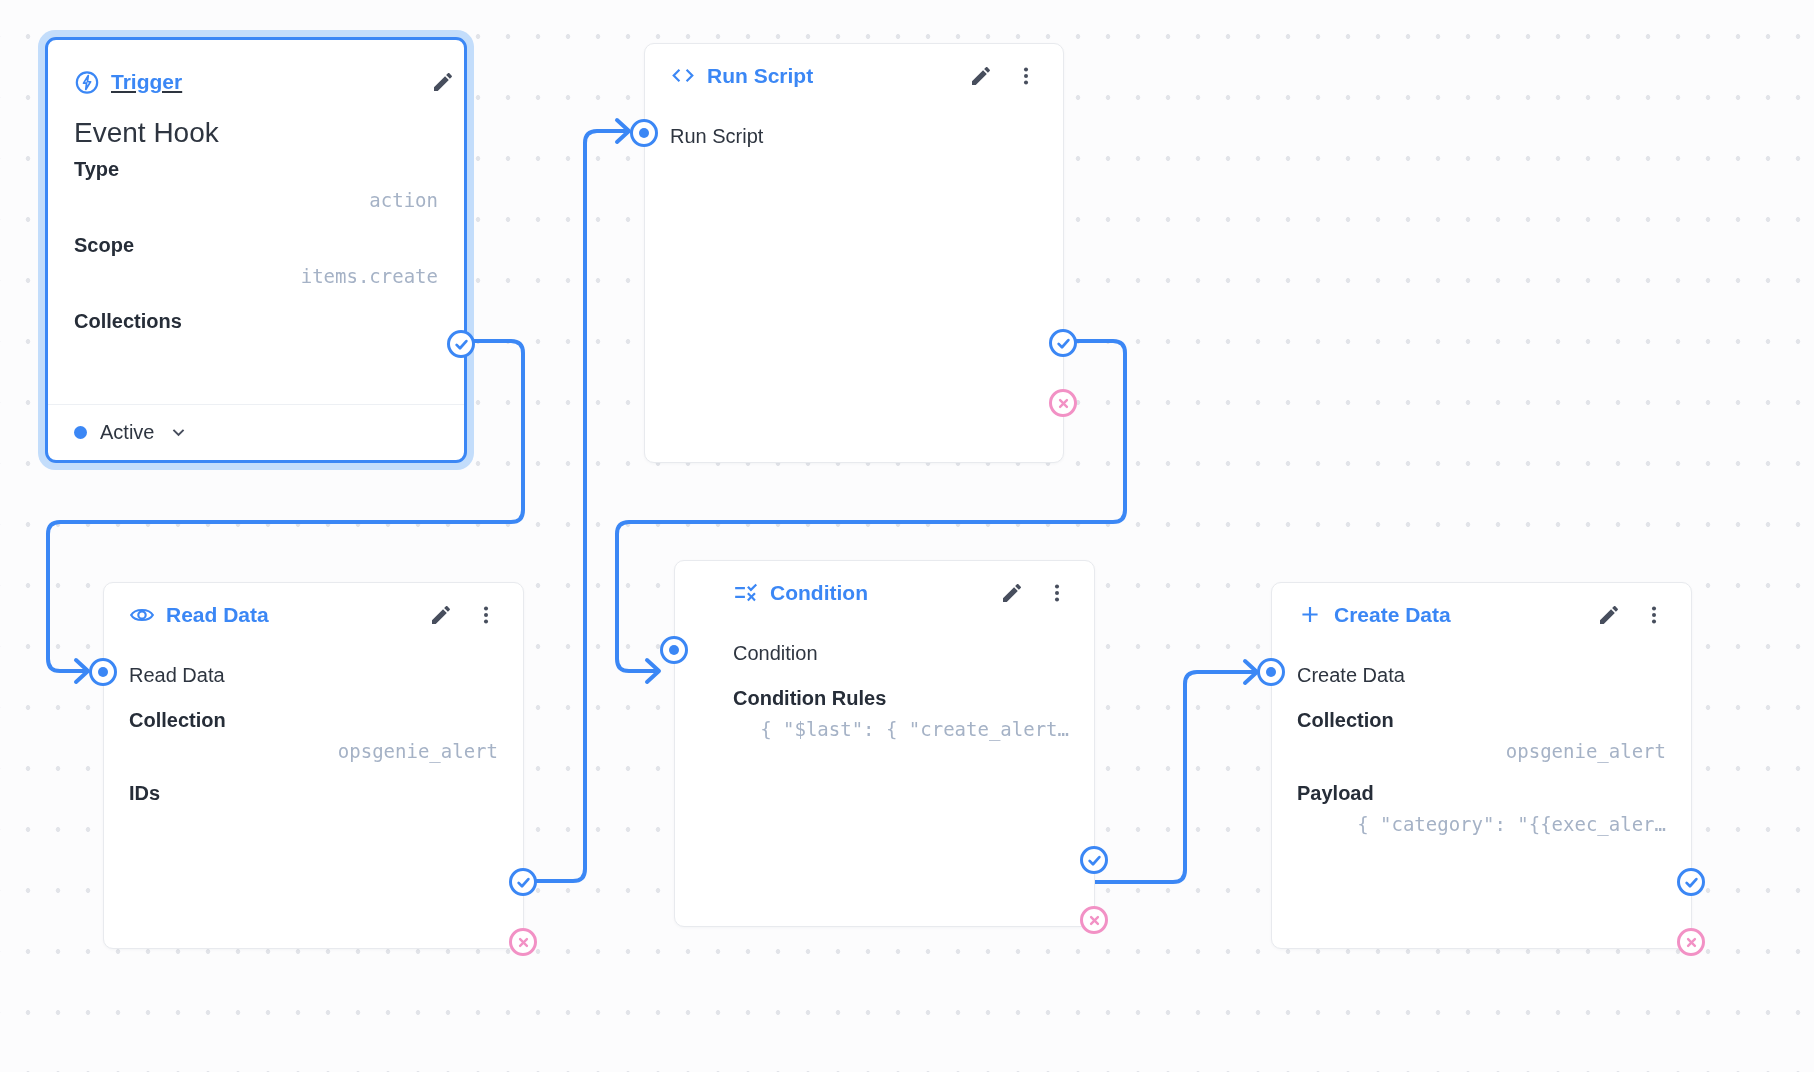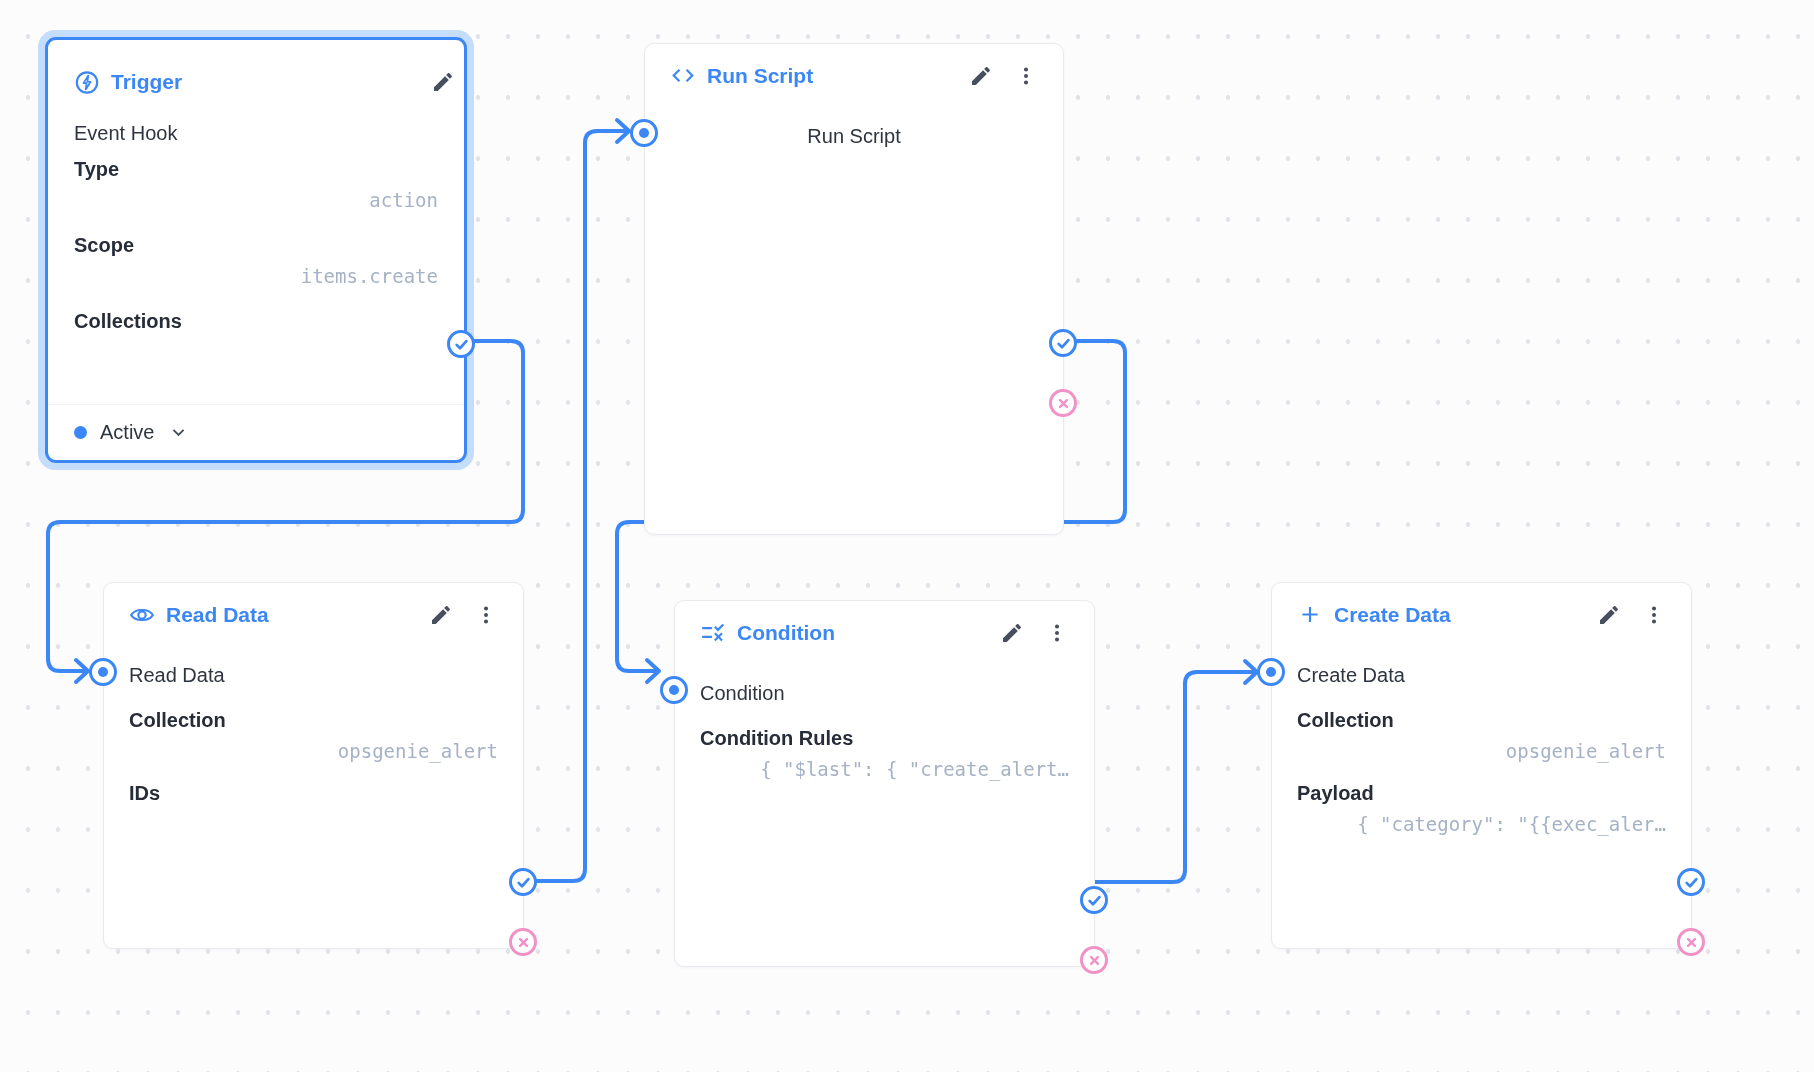--- a/index.html
+++ b/index.html
@@ -49,23 +49,23 @@
 
   
   .trigger-halo {
     position:absolute; left:38px; top:30px; width:436px; height:440px;
     background:#c3ddfb; border-radius:17px; z-index:2;
   }
   .trigger-card {
     position:absolute; inset:7px; background:#fff;
     border:3px solid #3b87f5; border-radius:11px;
   }
-  .trigger-card .node-header { padding:26px 8px 0 26px; height:58px; }
+  .trigger-card .node-header { padding:26px 8px 0 26px; height:58px;text-decoration:underline; }
   .trigger-card .n-body { padding:0 26px; }
-  .trigger-name { margin-top:22px; font-size:20px; line-height:26px; color:#2e3540; }
+  .trigger-name { margin-top:22px; font-size:28px; line-height:26px; color:#2e3540; }
   .trigger-card .f-label { margin-top:19px; }
   .trigger-card .f-label.first { margin-top:10px; }
   .trigger-footer {
     position:absolute; left:0; right:0; bottom:0; height:56px;
     border-top:1px solid #edf0f4; display:flex; align-items:center;
     padding:0 26px; gap:13px; cursor:pointer;
   }
   .status-dot { width:13px; height:13px; border-radius:50%; background:#3b87f5; }
   .status-text { font-size:20px; font-weight:500; color:#2e3540; }
   .trigger-card .port-resolve { right:-11px; top:290px; }
@@ -122,21 +122,21 @@
         </svg>
     </div>
     <div class="port port-resolve">
       <svg width="21" height="21" viewBox="0 0 28 28">
           <polyline points="7.5,14.5 12,19 20.5,9.5" stroke="#3b87f5" stroke-width="3.6" fill="none" stroke-linecap="round" stroke-linejoin="round"></polyline>
         </svg>
     </div>
   </div>
 </div>
 
-<div class="node" style="left:644px; top:43px; width:420px; height:492px;text-align:center;">
+<div class="node" style="left:644px; top:43px; width:420px; height:420px;">
   <div class="node-header">
     <span class="icon-btn">
       <svg width="27" height="27" viewBox="0 0 24 24" fill="#3b87f5">
           <path d="M9.4 16.6 4.8 12l4.6-4.6L8 6l-6 6 6 6 1.4-1.4zm5.2 0 4.6-4.6-4.6-4.6L16 6l6 6-6 6-1.4-1.4z"></path>
         </svg>
     </span>
     <span class="node-title">Run Script</span>
     <span class="header-actions">
       <button class="icon-btn">
         <svg width="24" height="24" viewBox="0 0 24 24" fill="#474e5d">
@@ -214,21 +214,21 @@
   <div class="port port-reject">
     <svg width="19" height="19" viewBox="0 0 28 28">
         <g stroke="#f291c5" stroke-width="3.6" stroke-linecap="round">
           <line x1="9" y1="9" x2="19" y2="19"></line>
           <line x1="19" y1="9" x2="9" y2="19"></line>
         </g>
       </svg>
   </div>
 </div>
 
-<div class="node" style="left:674px; top:600px;">
+<div class="node" style="left:674px; top:560px;padding-left:33px;">
   <div class="node-header">
     <span class="icon-btn">
       <svg width="27" height="27" viewBox="0 0 24 24" fill="#3b87f5">
           <path d="M16.54 11 13 7.46l1.41-1.41 2.12 2.12 4.24-4.24 1.42 1.41L16.54 11zM11 7H2v2h9V7zm10 6.41L19.59 12 17 14.59 14.41 12 13 13.41 15.59 16 13 18.59 14.41 20 17 17.41 19.59 20 21 18.59 18.41 16 21 13.41zM11 15H2v2h9v-2z"></path>
         </svg>
     </span>
     <span class="node-title">Condition</span>
     <span class="header-actions">
       <button class="icon-btn">
         <svg width="24" height="24" viewBox="0 0 24 24" fill="#474e5d">

